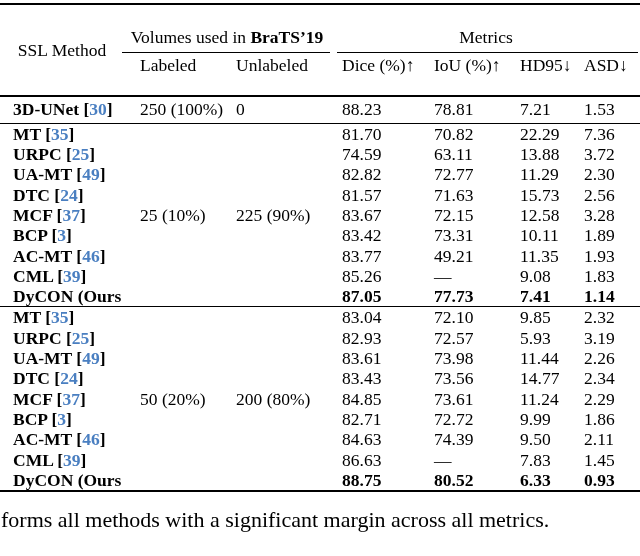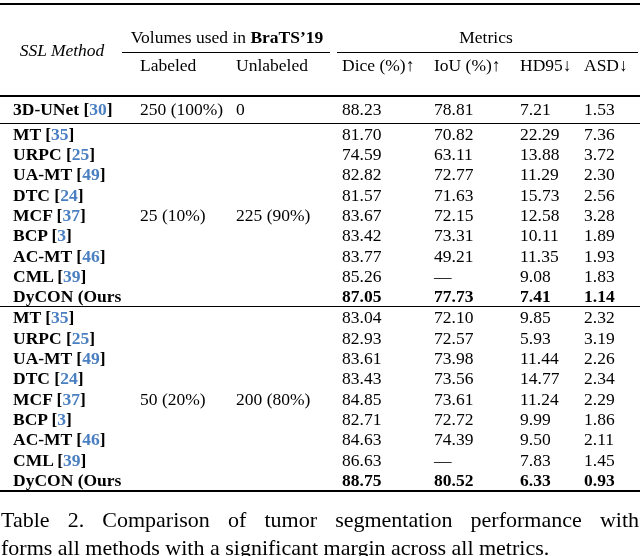--- a/index.html
+++ b/index.html
@@ -40,21 +40,20 @@
   .c-unlab  { padding-left: 6px;  }
   .c-dice   { padding-left: 10px; margin-top: 41px; }
   .c-iou    { padding-left: 4px;  }
   .c-hd     { padding-left: 4px; margin-left: 12px;  }
   .c-asd    { padding-left: 6px;  }
 
   th.rowhead {
     text-align: center;
     padding-left: 2px;
     line-height: 22px;
-    font-style: italic;
   }
   .group-th { padding: 0; }
   .group-th .gl {
     text-align: center;
     line-height: 24px;
     padding-top: 20px;
   }
   .cmid { height: 1.3px; background: #000; margin-top: 3px; }
   .vol-th .cmid { margin-right: 2px; }
   .met-th .cmid { margin-left: 5px; margin-right: 2px; }
@@ -272,17 +271,16 @@
     <td class="c-method"><span>DyCON (Ours)</span></td>
     <td class="c-dice">88.75</td>
     <td class="c-iou">80.52</td>
     <td class="c-hd">6.33</td>
     <td class="c-asd">0.93</td>
   </tr>
 </tbody>
   </table>
 
   <div class="caption">
-    <div class="cap-line">Table 2.  Comparison of tumor segmentation performance with</div>
     <div class="cap-line">forms all methods with a significant margin across all metrics.</div>
   </div>
 
 </div>
 
 </body></html>

